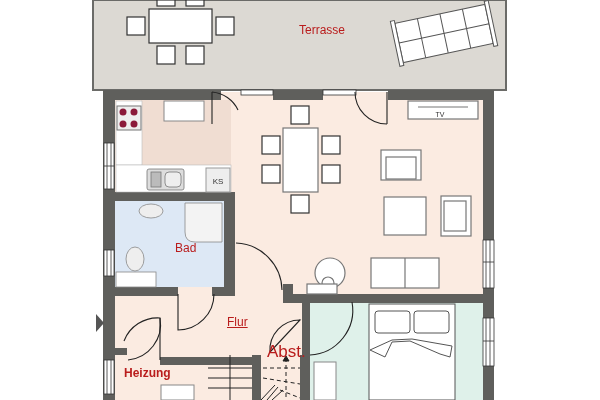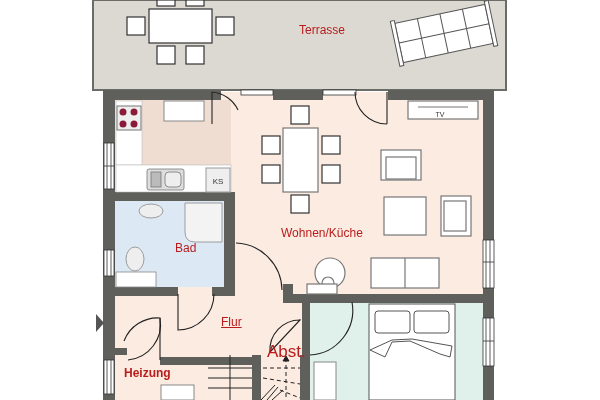--- a/index.html
+++ b/index.html
@@ -184,18 +184,17 @@
       <line x1="280" y1="390" x2="300" y2="398"></line>
       <line x1="286" y1="358" x2="286" y2="400"></line>
     </g>
     <path d="M283 361 L286 356 L289 361 Z" fill="#222"></path>
   </g>
 
   <path d="M96 314 L104 323 L96 332 Z" fill="#555"></path>
 </svg>
 
   <div class="label" style="left:299px;top:23px;">Terrasse</div>
-  <div class="label" style="left:281px;top:226px;">Wohnen/Küche</div>
   <div class="label" style="left:156px;top:241px;margin-left:19px;">Bad</div>
-  <div class="label" style="left:221px;top:315px;text-decoration:underline;">Flur</div>
+  <div class="label" style="left:227px;top:315px;text-decoration:underline;">Flur</div>
   <div class="label" style="left:267px;top:342px;font-size:17px;">Abst.</div>
   <div class="label" style="left:124px;top:366px;font-weight:bold;">Heizung</div>
 </div>
 
 </body></html>

